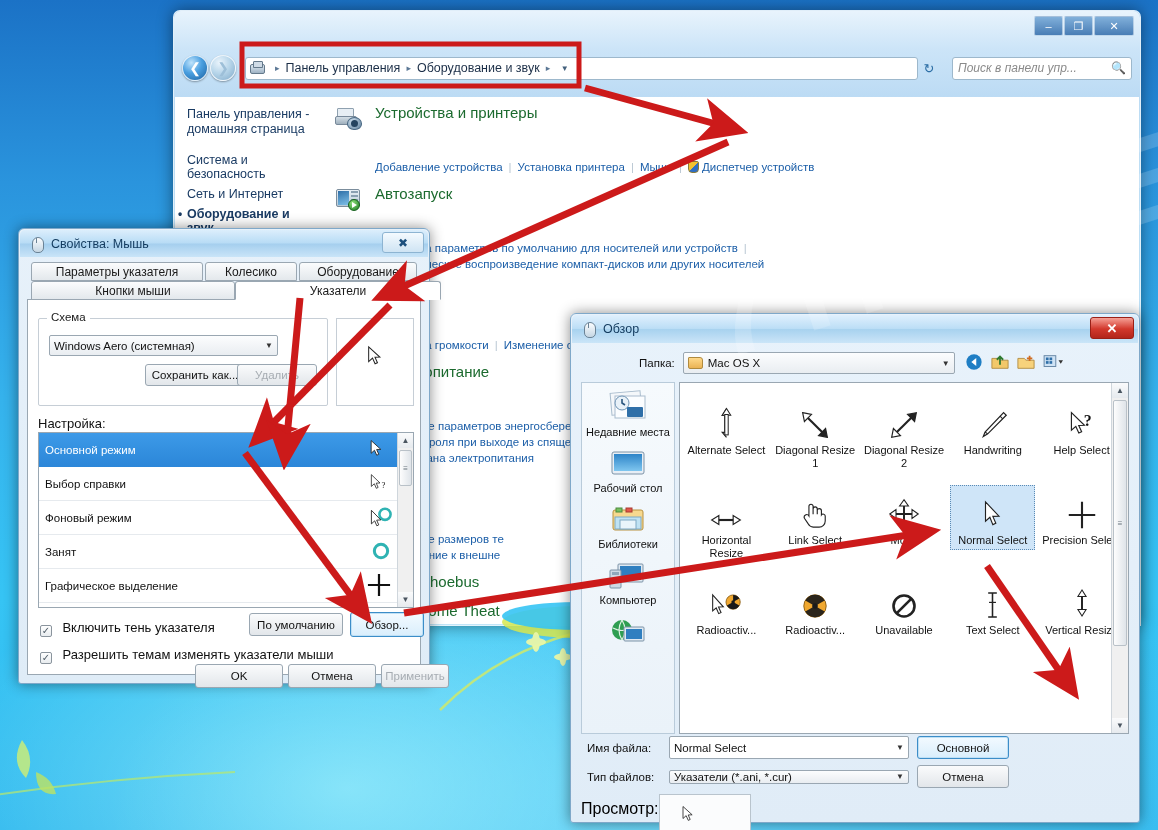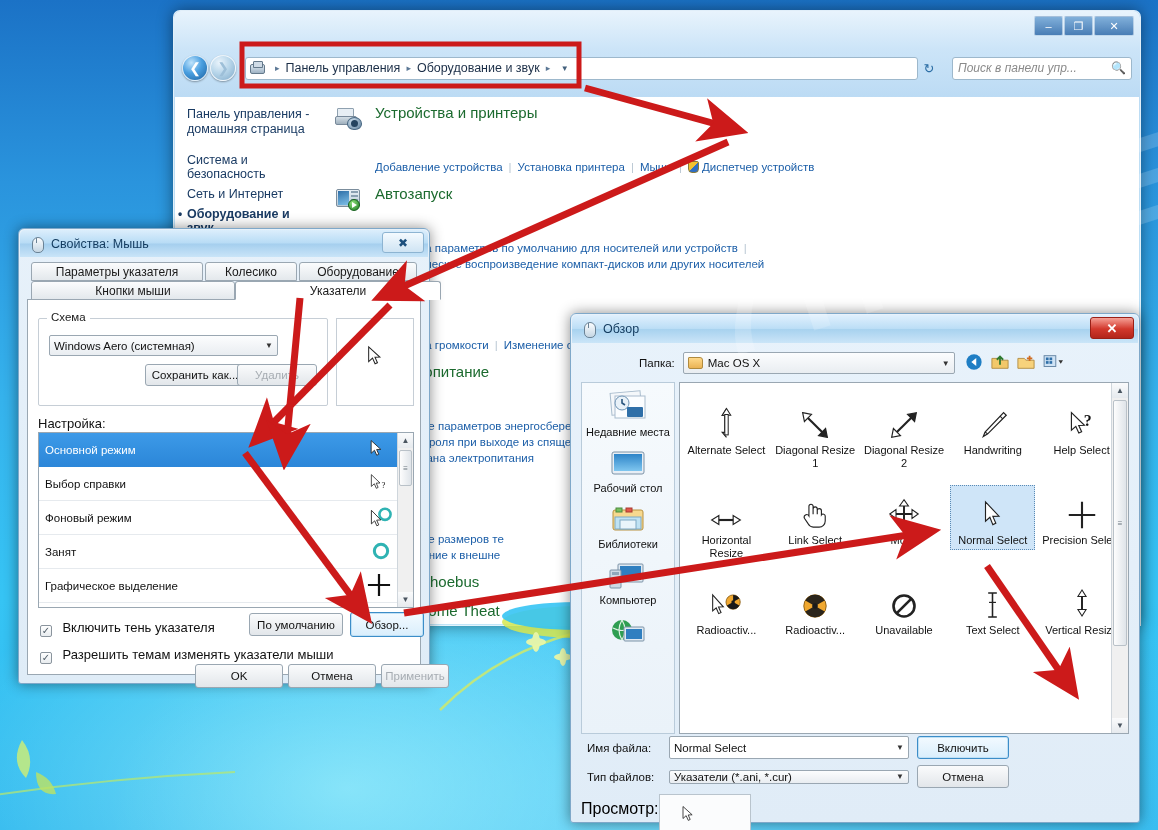--- a/index.html
+++ b/index.html
@@ -778,21 +778,21 @@
       </div>
     </div>
 
     <div class="br-bottom">
       <div class="brow">
         <span class="cap">Имя файла:</span>
         <div class="combo" style="width:240px; height:23px; background:#fff;">
           <span>Normal Select</span>
           <span class="arrow">▼</span>
         </div>
-        <div class="btn primary" style="width:92px; height:23px; margin-left:8px;">Включить</div>
+        <div class="btn primary" style="width:92px; height:23px; margin-left:8px;">Основной</div>
       </div>
       <div class="brow">
         <span class="cap">Тип файлов:</span>
         <div class="combo" style="width:240px; height:14px;">
           <span>Указатели (*.ani, *.cur)</span>
           <span class="arrow">▼</span>
         </div>
         <div class="btn" style="width:92px; height:23px; margin-left:8px;">Отмена</div>
       </div>
       <div style="display:flex;">

